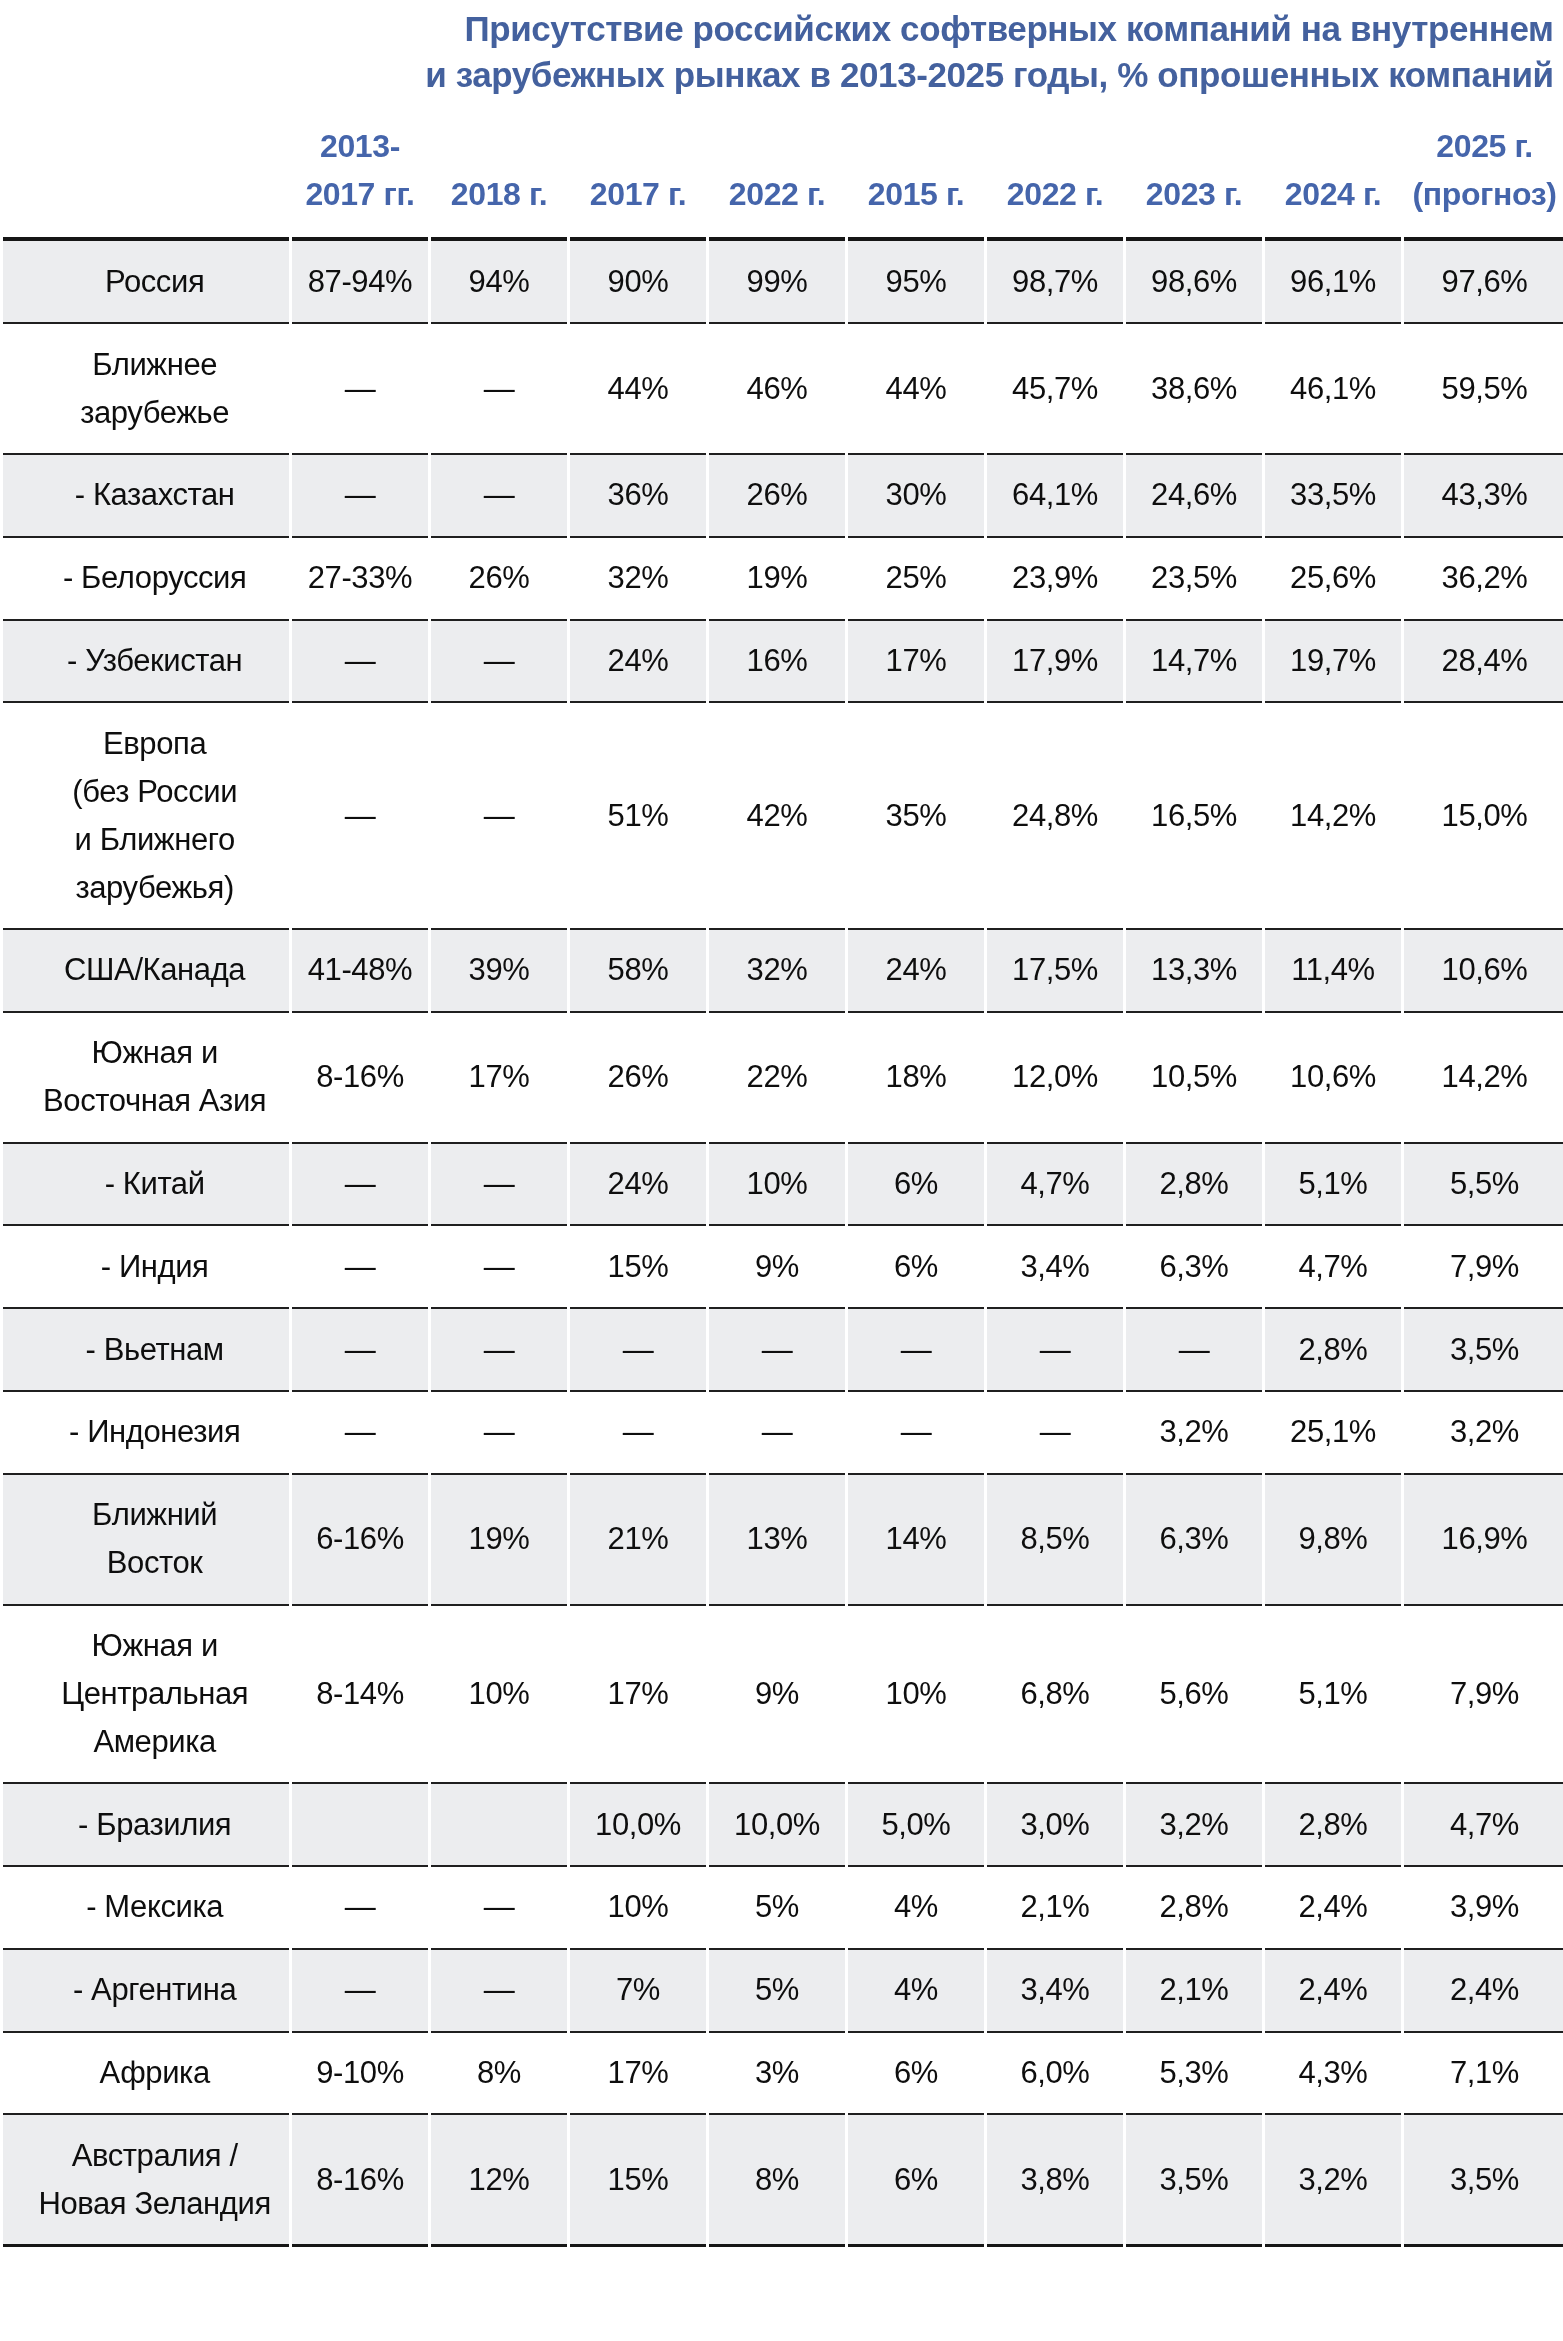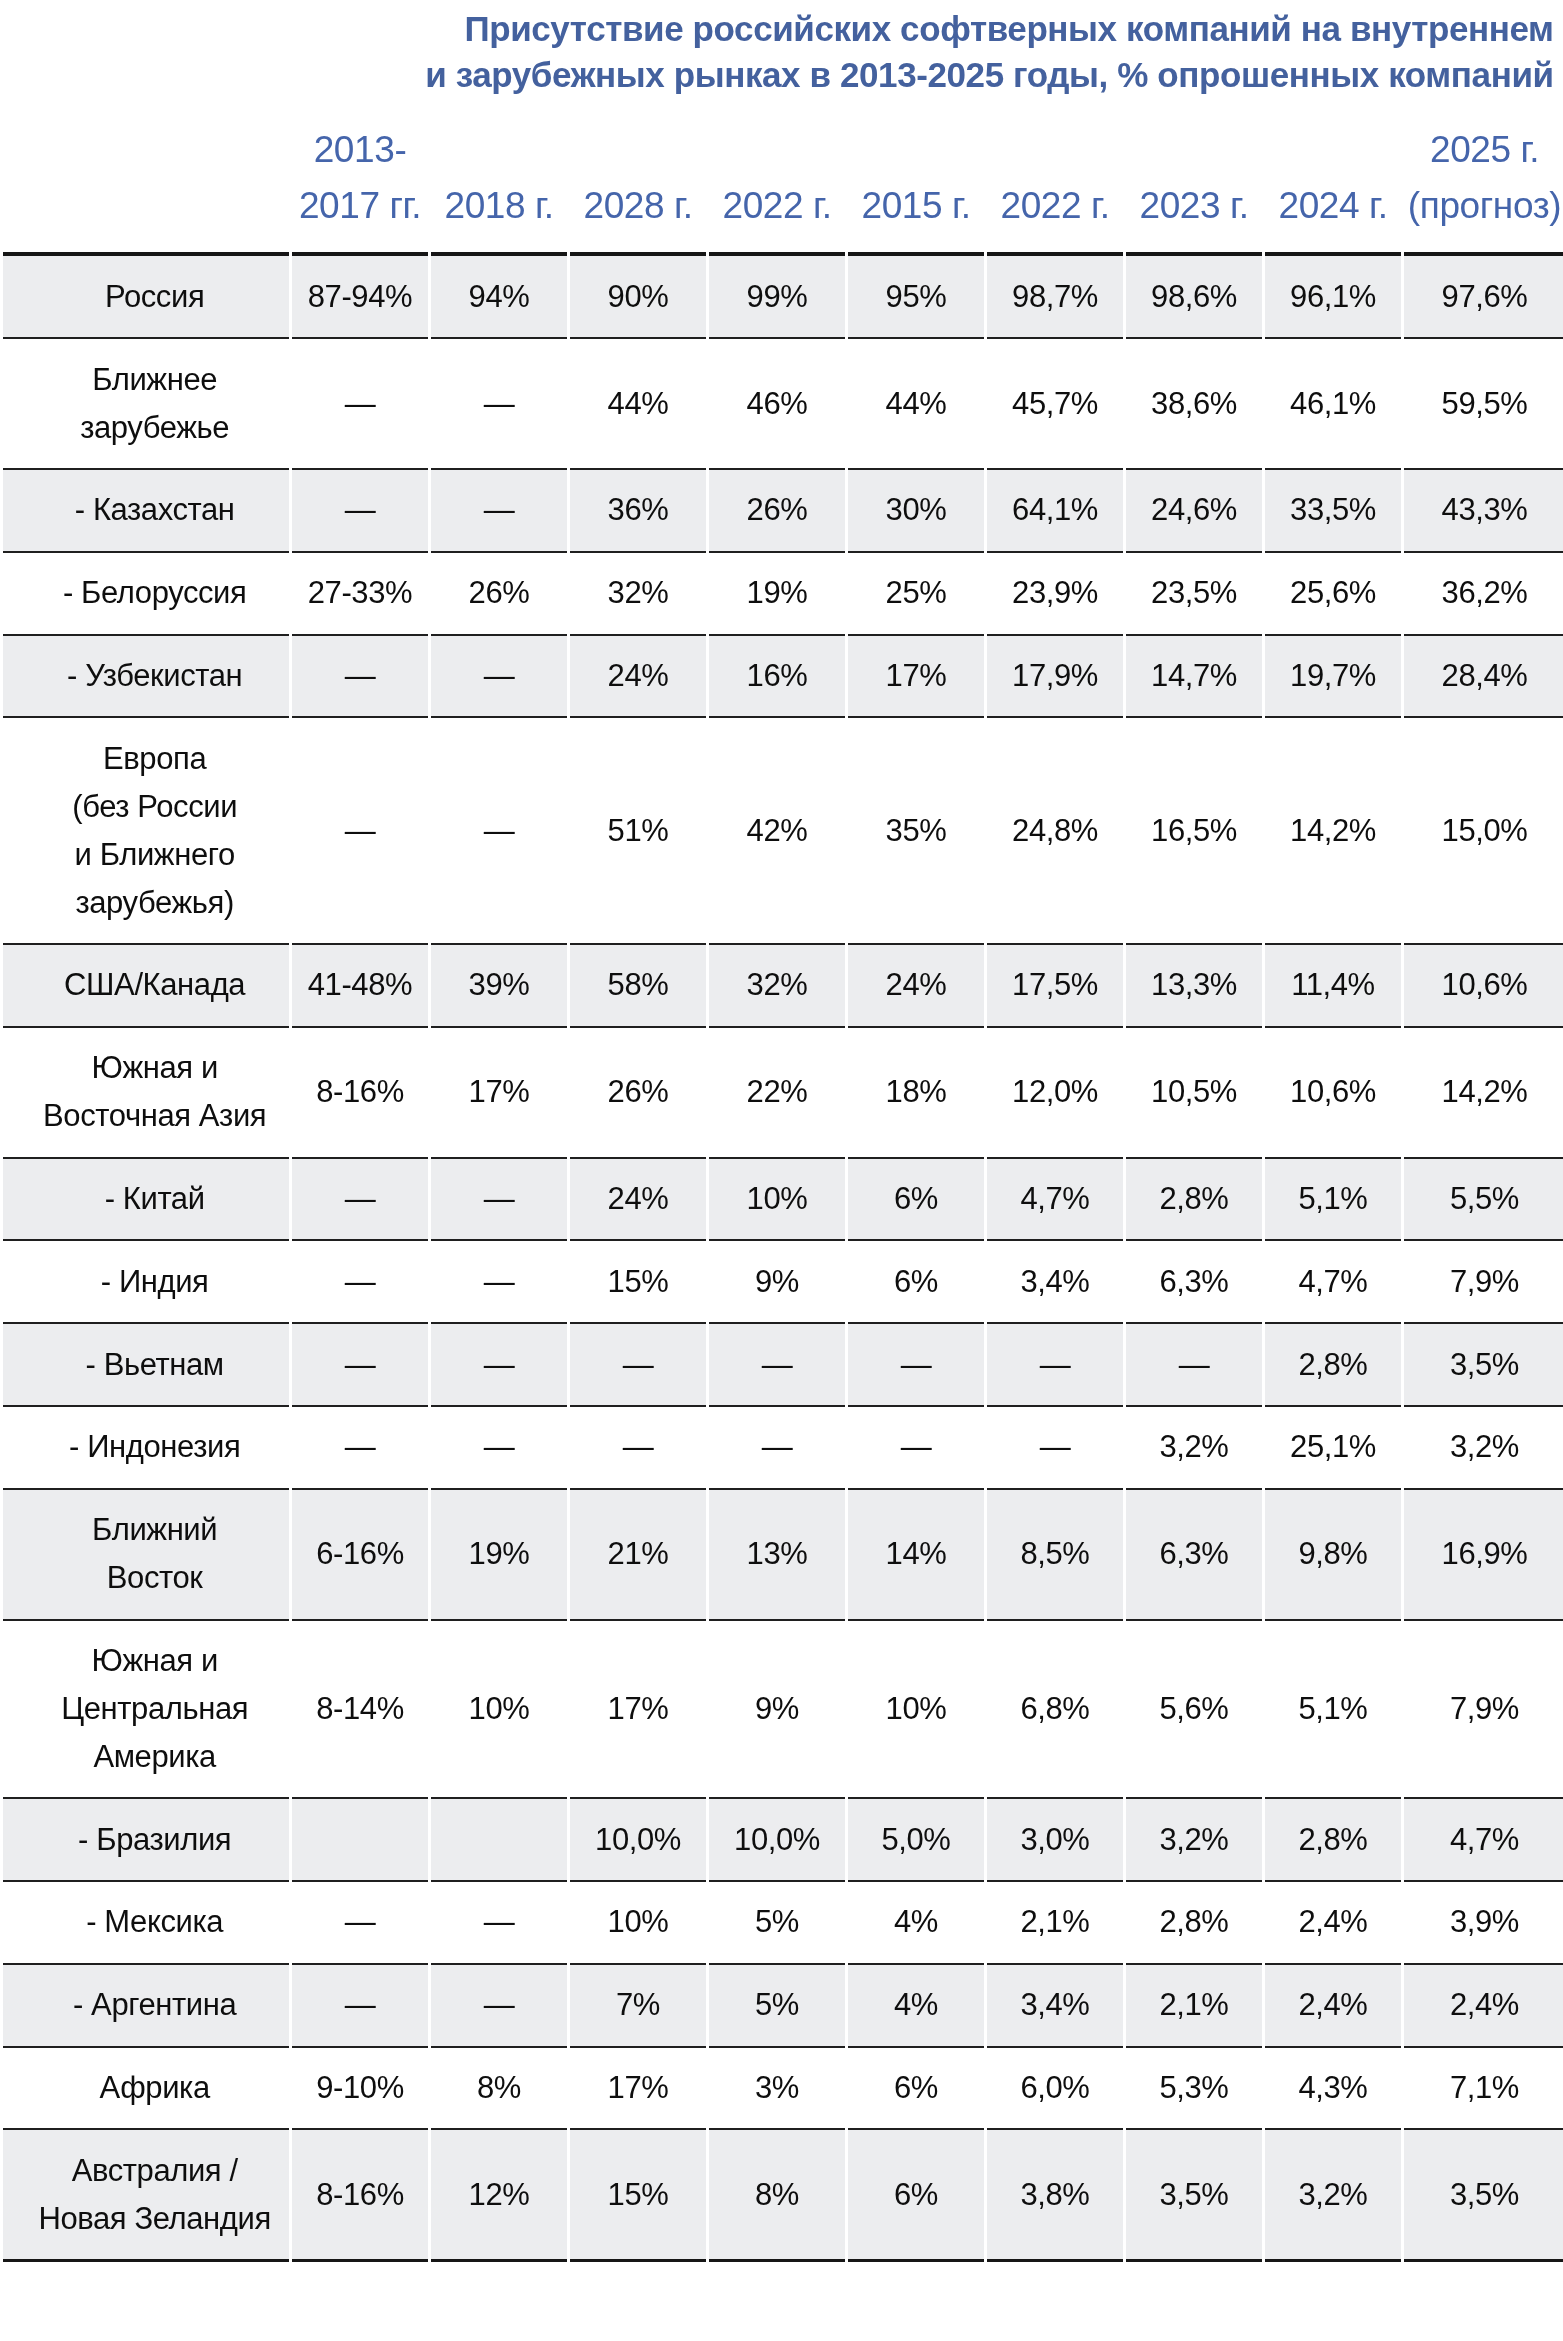--- a/index.html
+++ b/index.html
@@ -32,23 +32,23 @@
 
   table.presence-table {
     width: 1563px;
     table-layout: fixed;
     border-collapse: separate;
     border-spacing: 3.1px 0;
     margin-top: 19px;
   }
 
   th.year-cell, th.corner-cell {
-    font-weight: 400;
+    font-weight: 700;
     color: var(--header-blue);
-    font-size: 37px;
+    font-size: 32px;
     line-height: 1.5;
     letter-spacing: -0.4px;
     vertical-align: bottom;
     text-align: center;
     white-space: pre-line;
     padding: 6.2px 1.6px 19px 1.6px;
     border-bottom: 4.7px solid var(--border-heavy);
     background: #ffffff;
   }
 
@@ -91,21 +91,21 @@
       <col style="width:136px">
       <col style="width:161px">
   </colgroup>
   <thead>
     <tr>
       <th class="corner-cell"></th>
 
     <th class="year-cell">2013-
 2017 гг.</th>
         <th class="year-cell">2018 г.</th>
-        <th class="year-cell">2028 г.</th>
+        <th class="year-cell">2017 г.</th>
         <th class="year-cell">2022 г.</th>
         <th class="year-cell">2015 г.</th>
         <th class="year-cell">2022 г.</th>
         <th class="year-cell">2023 г.</th>
         <th class="year-cell">2024 г.</th>
         <th class="year-cell">2025 г.
 (прогноз)</th>
       </tr>
   </thead>
   <tbody>

